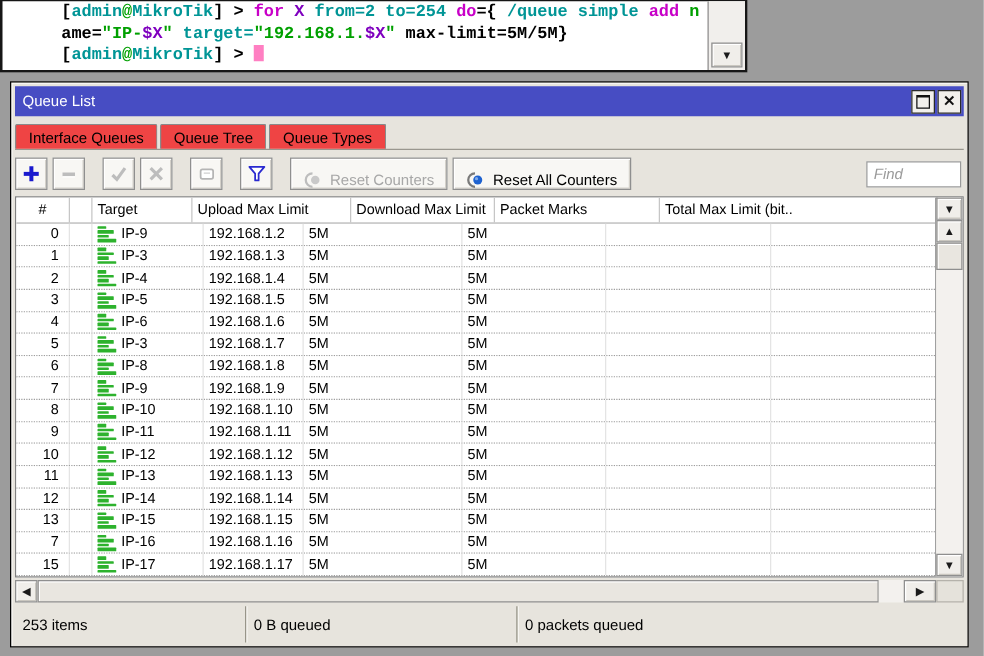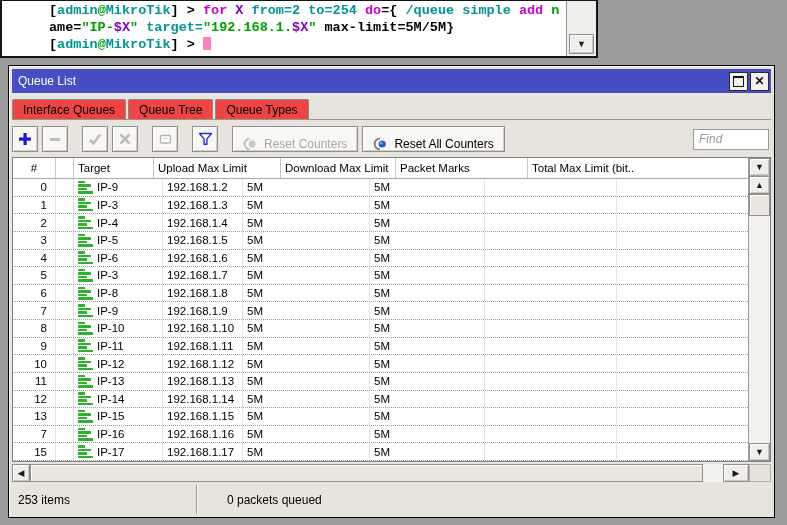--- a/index.html
+++ b/index.html
@@ -139,21 +139,21 @@
   .rail .thumb{height:22px;flex:none;}
   .rail .track{flex:1;}
   
   .hscroll{height:18px;flex:none;margin-top:2px;display:flex;}
   .hscroll .sbtn{width:18px;flex:none;}
   .hscroll .thumb{flex:1;}
   .hscroll .track{width:20px;flex:none;}
   .hscroll .rarrow{width:26px;}
   .hscroll .corner{width:22px;flex:none;background:#e5e2db;border:1px solid #b5b2ab;box-sizing:border-box;}
   
-  .statusbar{flex:1;margin-top:3px;display:flex;align-items:stretch;gap:24px;}
+  .statusbar{flex:1;margin-top:3px;display:flex;align-items:stretch;}
   .stat{
     font-size:12px;color:#000;display:flex;align-items:center;padding-left:6px;
     border-right:1px solid #989589;box-shadow:1px 0 0 #fbfaf7;box-sizing:border-box;flex:none;
   }
   .stat1{width:185px;}
   .stat2{width:217px;}
   .stat3{flex:1;border-right:none;box-shadow:none;}
 </style>
 </head>
 <body>
@@ -589,16 +589,17 @@
     <div class="thumb"></div>
     <div class="track"></div>
     <div class="sbtn rarrow">
         <span>▶</span>
       </div>
     <div class="corner"></div>
   </div>
 
   <div class="statusbar">
     <div class="stat stat1">253 items</div>
+    <div class="stat stat2">0 B queued</div>
     <div class="stat stat3">0 packets queued</div>
   </div>
 
 </div>
 
 </body></html>

